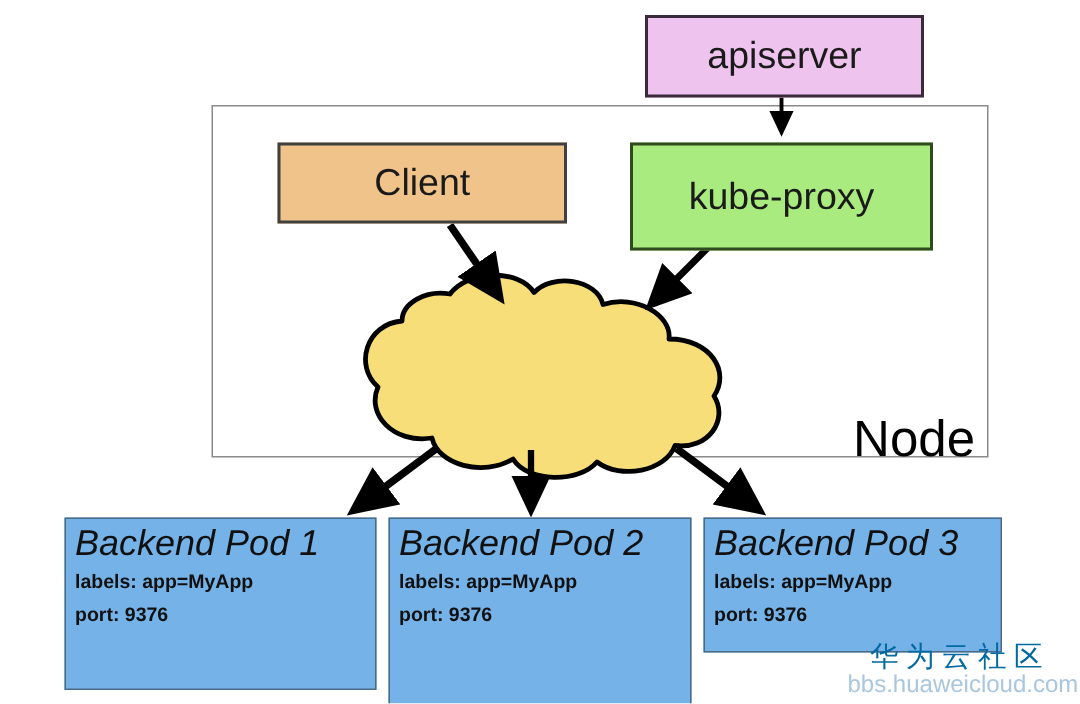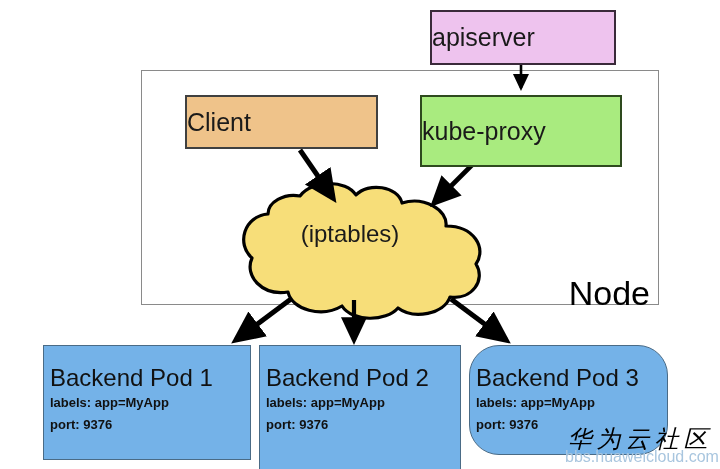--- a/index.html
+++ b/index.html
@@ -41,20 +41,21 @@
     font-size: 34px;
     color: #000000;
     line-height: 1;
     letter-spacing: 0px;
   }
   .box {
     position: absolute;
     box-sizing: border-box;
     display: flex;
     align-items: center;
+    justify-content: center;
     color: #1a1a1a;
     text-align: center;
   }
   .box-apiserver {
     left: 430px;
     top: 10px;
     width: 186px;
     height: 55px;
     background: #eec3ee;
     border: 2px solid #3a2a3a;
@@ -84,31 +85,32 @@
     background: #74b2e8;
     border: 1.5px solid #4a6b86;
     padding: 2px 6px 4px 6px;
     color: #111111;
     overflow: hidden;
   }
   .pod-title {
     font-size: 24px;
     line-height: 28px;
     white-space: nowrap;
-    margin-top: 16px;
+    margin-top: 1px;
+    font-style: italic;
   }
   .pod-line {
     font-size: 13px;
     line-height: 22px;
     white-space: nowrap;
     font-weight: bold;
   }
   .pod1 { left: 43px;  top: 345px; width: 208px; height: 115px; }
   .pod2 { left: 259px; top: 345px; width: 202px; height: 127px; }
-  .pod3 { left: 469px; top: 345px; width: 199px; height: 110px; border-radius: 30px; }
+  .pod3 { left: 469px; top: 345px; width: 199px; height: 90px; }
 
   .cloud-label {
     position: absolute;
     left: 255px;
     top: 218px;
     width: 190px;
     text-align: center;
     font-size: 24px;
     line-height: 31px;
     color: #1a1a1a;
@@ -117,25 +119,24 @@
   .watermark {
     position: absolute;
     left: 565px;
     top: 428px;
     width: 150px;
     text-align: center;
     color: #9dbcd6;
     pointer-events: none;
   }
   .wm-cn {
-    font-size: 24px;
+    font-size: 19px;
     letter-spacing: 5px;
     line-height: 22px;
-    color: #000000;
-    font-style: italic;
+    color: #0369a1;
   }
   .wm-url {
     font-size: 16px;
     line-height: 13px;
     color: #a9c6df;
   }
 </style>
 </head>
 <body>
 
@@ -174,21 +175,20 @@
     <line x1="487" y1="150" x2="434" y2="203" stroke="#000000" stroke-width="4.6" marker-end="url(#arrowhead)"></line>
 
     <line x1="291" y1="299" x2="236" y2="340" stroke="#000000" stroke-width="5" marker-end="url(#arrowhead)"></line>
 
     <line x1="354" y1="300" x2="354" y2="340" stroke="#000000" stroke-width="4.2" marker-end="url(#arrowhead)"></line>
 
     <line x1="451" y1="299" x2="506" y2="340" stroke="#000000" stroke-width="5" marker-end="url(#arrowhead)"></line>
   </svg>
 
   <div class="cloud-label">
-    <div>(iptables)</div>
   </div>
 
   <div class="box box-apiserver">
     <span>apiserver</span>
   </div>
 
   <div class="box box-client">
     <span>Client</span>
   </div>
 

